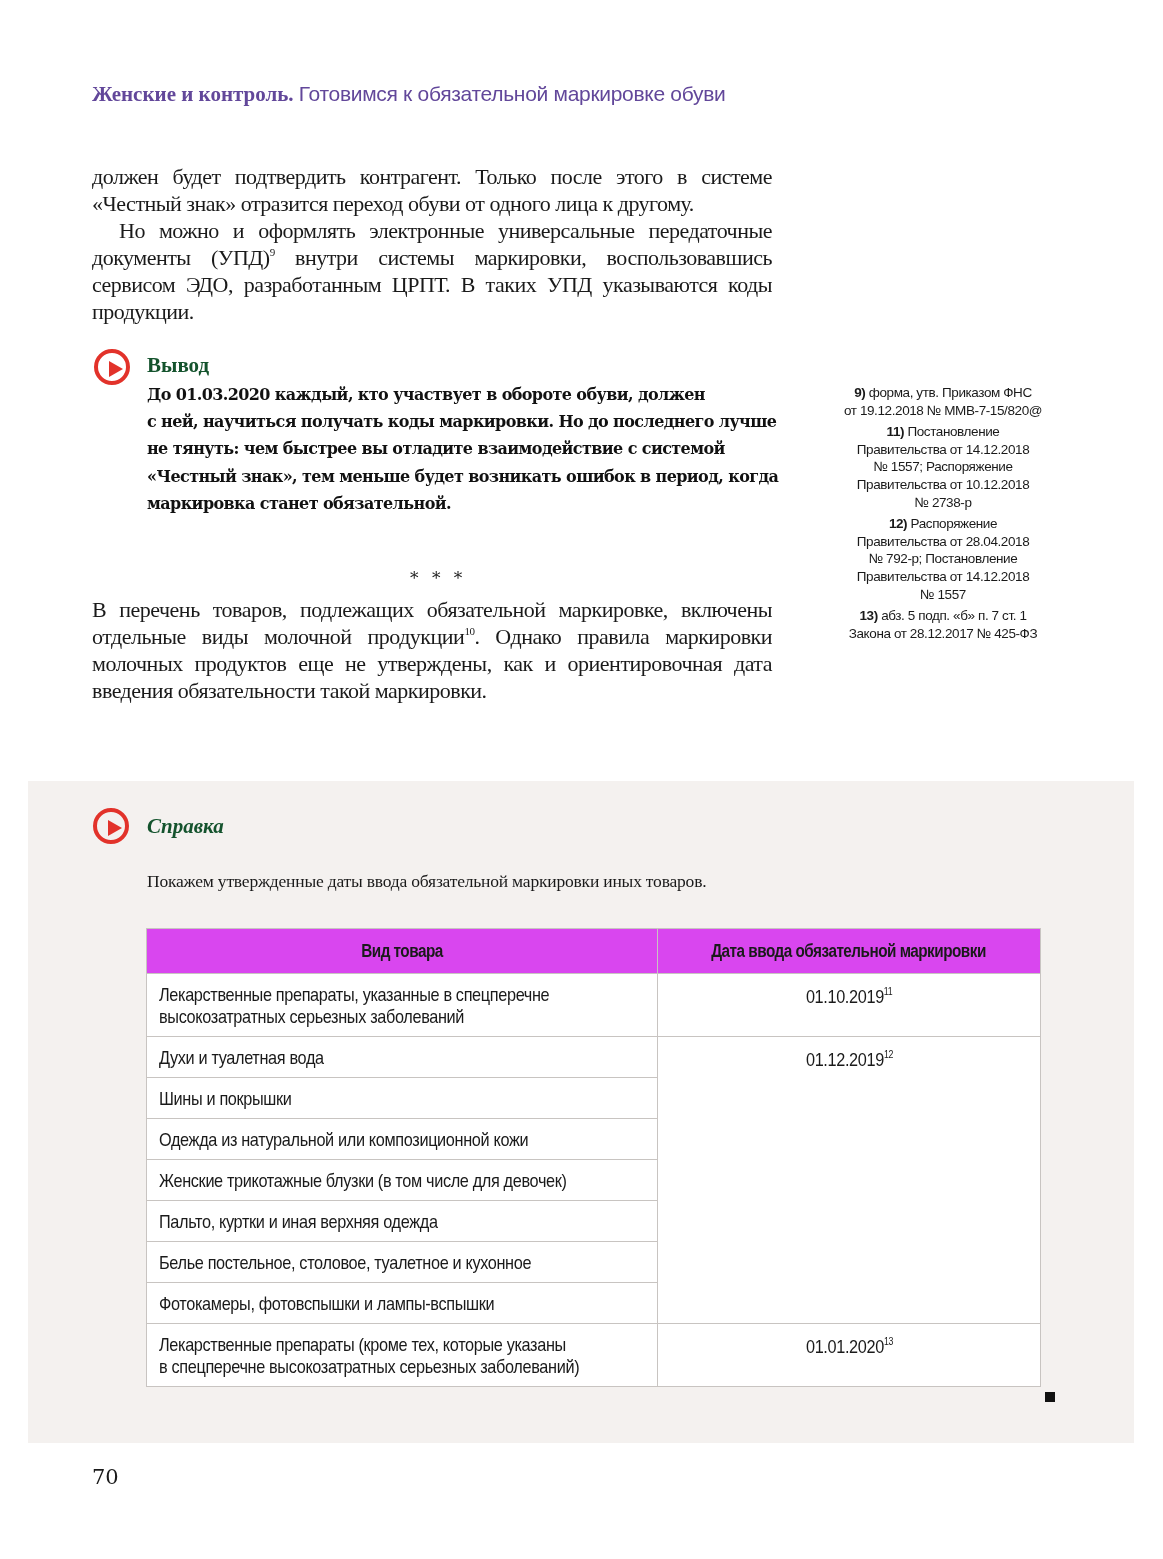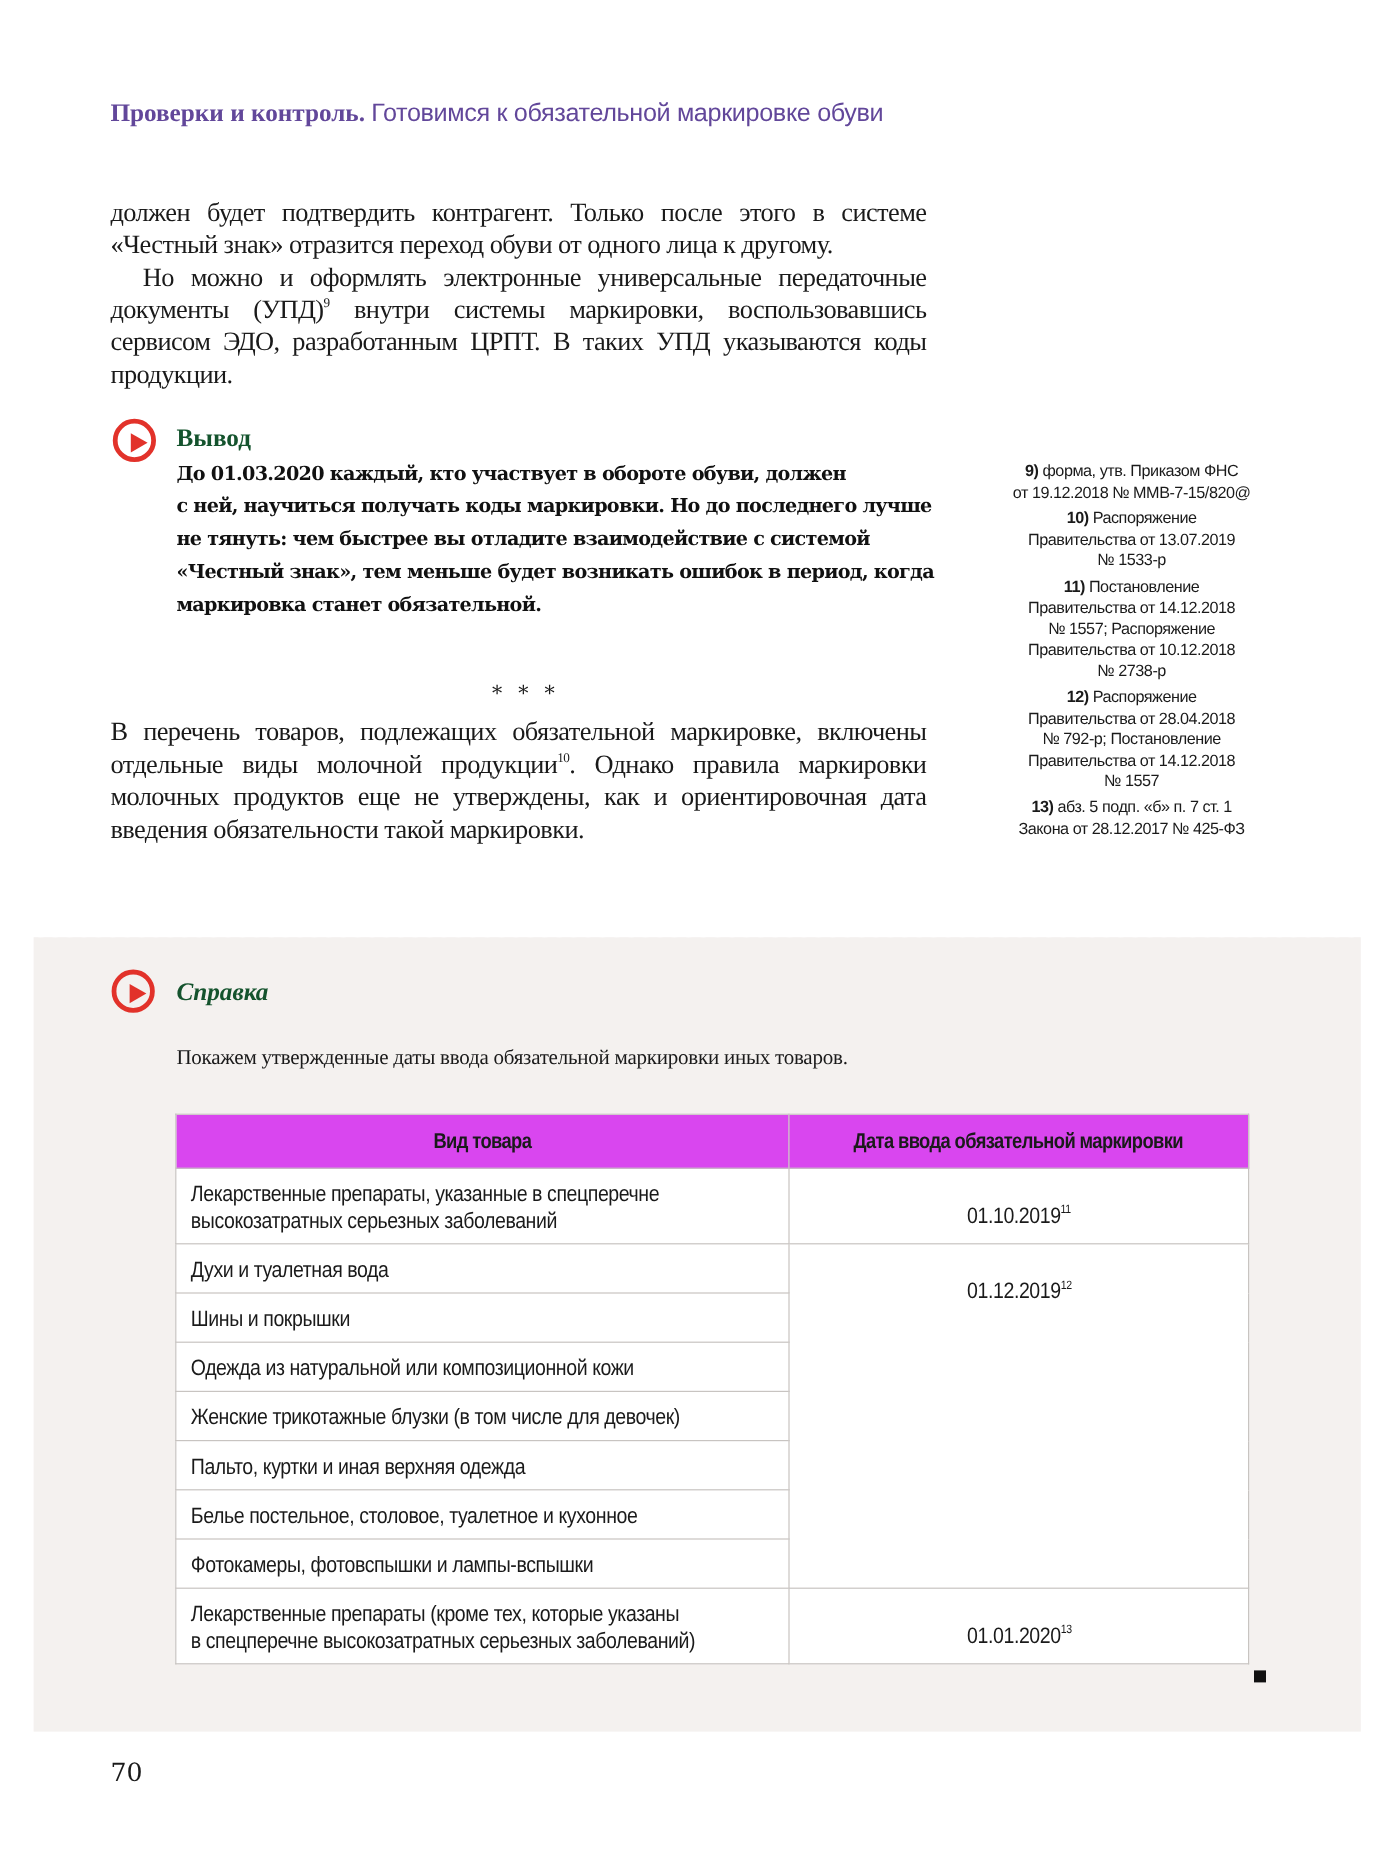--- a/index.html
+++ b/index.html
@@ -92,40 +92,40 @@
       background: #d946ef; height: 42px; font-size: 18px; font-weight: bold;
       font-family: "Liberation Sans", sans-serif; transform-origin: center;
       letter-spacing: -0.6px;
     }
     table.ref-table th .cond { display: inline-block; transform: scaleX(0.85); }
     table.ref-table td {
       font-size: 18.5px; line-height: 22px; vertical-align: top;
       padding: 10px 12px 8px 12px; letter-spacing: -0.4px;
     }
     table.ref-table td .cond { display: inline-block; transform: scaleX(0.88); transform-origin: left top; white-space: nowrap; }
-    table.ref-table td.date { text-align: center; padding-top: 28px; }
+    table.ref-table td.date { text-align: center; padding-top: 12px; }
     table.ref-table td.date .cond { transform-origin: center top; }
     table.ref-table td.date sup { font-size: 10px; vertical-align: 8px; line-height: 0; }
     col.c1 { width: 511px; }
     col.c2 { width: 384px; }
     tr.single td { height: 21px; }
 
     .end-mark {
       position: absolute; left: 1045px; top: 1392px; width: 10px; height: 10px; background: #111;
     }
     .page-number {
       position: absolute; left: 92px; top: 1465px; font-size: 21px;
       font-family: "DejaVu Serif", serif;
     }
   </style>
 </head>
 <body>
 
 <div class="running-head">
-  <b>Проверки и контроль.</b>
+  <b>Женские и контроль.</b>
   <span class="sub">Готовимся к обязательной маркировке обуви</span>
 </div>
 
 <div class="body-text" id="para-top">
   <p>должен будет подтвердить контрагент. Только после этого в системе «Честный знак» отразится переход обуви от одного лица к другому.</p>
   <p class="indent"><span>Но можно и оформлять электронные универсальные передаточные документы (УПД)</span><sup>9</sup><span> внутри системы маркировки, воспользовавшись сервисом ЭДО, разработанным ЦРПТ. В таких УПД указываются коды продукции.</span></p>
 </div>
 
 <div class="play-icon" id="vyvod-icon"></div>
 <div class="box-title" id="vyvod-title">Вывод</div>
@@ -138,21 +138,20 @@
 </div>
 
 <div class="stars">* * *</div>
 
 <div class="body-text" id="para-bottom">
   <p><span>В перечень товаров, подлежащих обязательной маркировке, включены отдельные виды молочной продукции</span><sup>10</sup><span>. Однако правила маркировки молочных продуктов еще не утверждены, как и ориентировочная дата введения обязательности такой маркировки.</span></p>
 </div>
 
 <div class="footnotes" id="footnotes">
     <div class="footnote"><span class="num">9)</span> <span>форма, утв. Приказом ФНС</span><br><span>от 19.12.2018 № ММВ-7-15/820@</span></div>
-    <div class="footnote"><span class="num">10)</span> <span>Распоряжение</span><br><span>Правительства от 13.07.2019</span><br><span>№ 1533-р</span></div>
     <div class="footnote"><span class="num">11)</span> <span>Постановление</span><br><span>Правительства от 14.12.2018</span><br><span>№ 1557; Распоряжение</span><br><span>Правительства от 10.12.2018</span><br><span>№ 2738-р</span></div>
     <div class="footnote"><span class="num">12)</span> <span>Распоряжение</span><br><span>Правительства от 28.04.2018</span><br><span>№ 792-р; Постановление</span><br><span>Правительства от 14.12.2018</span><br><span>№ 1557</span></div>
     <div class="footnote"><span class="num">13)</span> <span>абз. 5 подп. «б» п. 7 ст. 1</span><br><span>Закона от 28.12.2017 № 425-ФЗ</span></div>
   </div>
 
 <div class="reference-box">
   <div class="scallop"></div>
 </div>
 <div class="play-icon" id="spravka-icon"></div>
 <div class="box-title" id="spravka-title">Справка</div>

